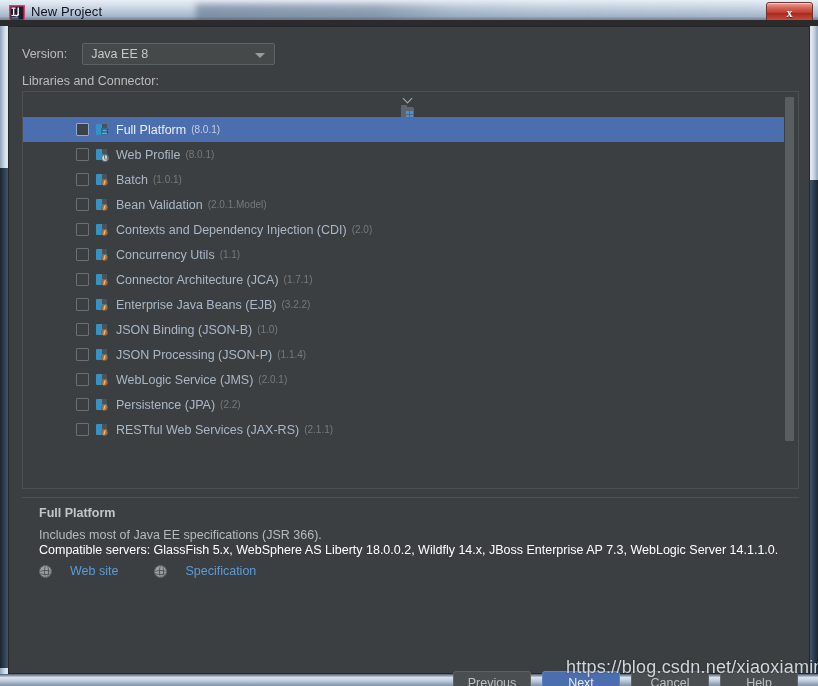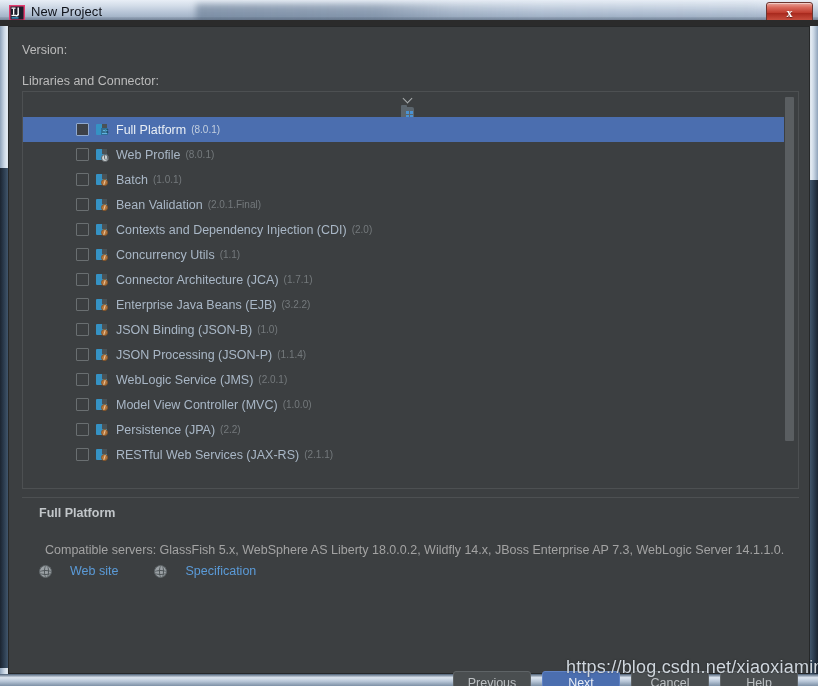--- a/index.html
+++ b/index.html
@@ -317,22 +317,22 @@
   }
   #desc-title {
     position: absolute; left: 30px; top: 479px;
     font-size: 12.5px; font-weight: bold; color: #c2c6c9;
   }
   #desc-line1 {
     position: absolute; left: 30px; top: 501px;
     font-size: 12.5px; color: #b6babd;
   }
   #desc-line2 {
-    position: absolute; left: 36px; top: 516px;
-    font-size: 12.5px; color: #a3a3a3;
+    position: absolute; left: 30px; top: 516px;
+    font-size: 12.5px; color: #ffffff;
   }
   #desc-links {
     position: absolute; left: 30px; top: 537px;
     display: flex; align-items: center;
   }
   .desc-link {
     display: flex; align-items: center;
     margin-right: 36px;
   }
   .globe-icon {
@@ -433,20 +433,24 @@
 
     <div id="close-button">
       <span>x</span>
     </div>
   </div>
 
   <div id="client">
 
     <div id="version-row">
       <div id="version-label">Version:</div>
+      <div id="version-combo">
+        <div id="version-combo-value">Java EE 8</div>
+        <div class="combo-arrow"></div>
+      </div>
     </div>
 
     <div id="libs-label">Libraries and Connector:</div>
 
     <div id="tree-panel">
       <div id="tree-list">
 
         <div class="tree-row group">
           <div class="chevron"></div>
           <div class="mod-icon">
@@ -494,21 +498,21 @@
         </div>
 
         <div class="tree-row item">
           <div class="cbox"></div>
           <div class="spec-icon">
             <div class="si-sq"></div>
               <div class="si-fold"></div>
               <div class="si-bean"></div>
           </div>
           <span class="row-name">Bean Validation</span>
-          <span class="row-version">(2.0.1.Final)</span>
+          <span class="row-version">(2.0.1.Model)</span>
         </div>
 
         <div class="tree-row item">
           <div class="cbox"></div>
           <div class="spec-icon">
             <div class="si-sq"></div>
               <div class="si-fold"></div>
               <div class="si-bean"></div>
           </div>
           <span class="row-name">Contexts and Dependency Injection (CDI)</span>
@@ -574,30 +578,20 @@
           <div class="cbox"></div>
           <div class="spec-icon">
             <div class="si-sq"></div>
               <div class="si-fold"></div>
               <div class="si-bean"></div>
           </div>
           <span class="row-name">WebLogic Service (JMS)</span>
           <span class="row-version">(2.0.1)</span>
         </div>
 
-        <div class="tree-row item">
-          <div class="cbox"></div>
-          <div class="spec-icon">
-            <div class="si-sq"></div>
-              <div class="si-fold"></div>
-              <div class="si-bean"></div>
-          </div>
-          <span class="row-name">Model View Controller (MVC)</span>
-          <span class="row-version">(1.0.0)</span>
-        </div>
 
         <div class="tree-row item">
           <div class="cbox"></div>
           <div class="spec-icon">
             <div class="si-sq"></div>
               <div class="si-fold"></div>
               <div class="si-bean"></div>
           </div>
           <span class="row-name">Persistence (JPA)</span>
           <span class="row-version">(2.2)</span>
@@ -616,20 +610,21 @@
 
       </div>
 
       <div id="tree-scroll-track">
         <div id="tree-scroll-thumb"></div>
       </div>
     </div>
 
     <div id="desc-sep"></div>
     <div id="desc-title">Full Platform</div>
+    <div id="desc-line1">Includes most of Java EE specifications (JSR 366).</div>
     <div id="desc-line2">Compatible servers: GlassFish 5.x, WebSphere AS Liberty 18.0.0.2, Wildfly 14.x, JBoss Enterprise AP 7.3, WebLogic Server 14.1.1.0.</div>
 
     <div id="desc-links">
       <div class="desc-link">
         <span class="globe-icon"></span>
         <span class="link-text">Web site</span>
       </div>
       <div class="desc-link">
         <span class="globe-icon"></span>
         <span class="link-text">Specification</span>

